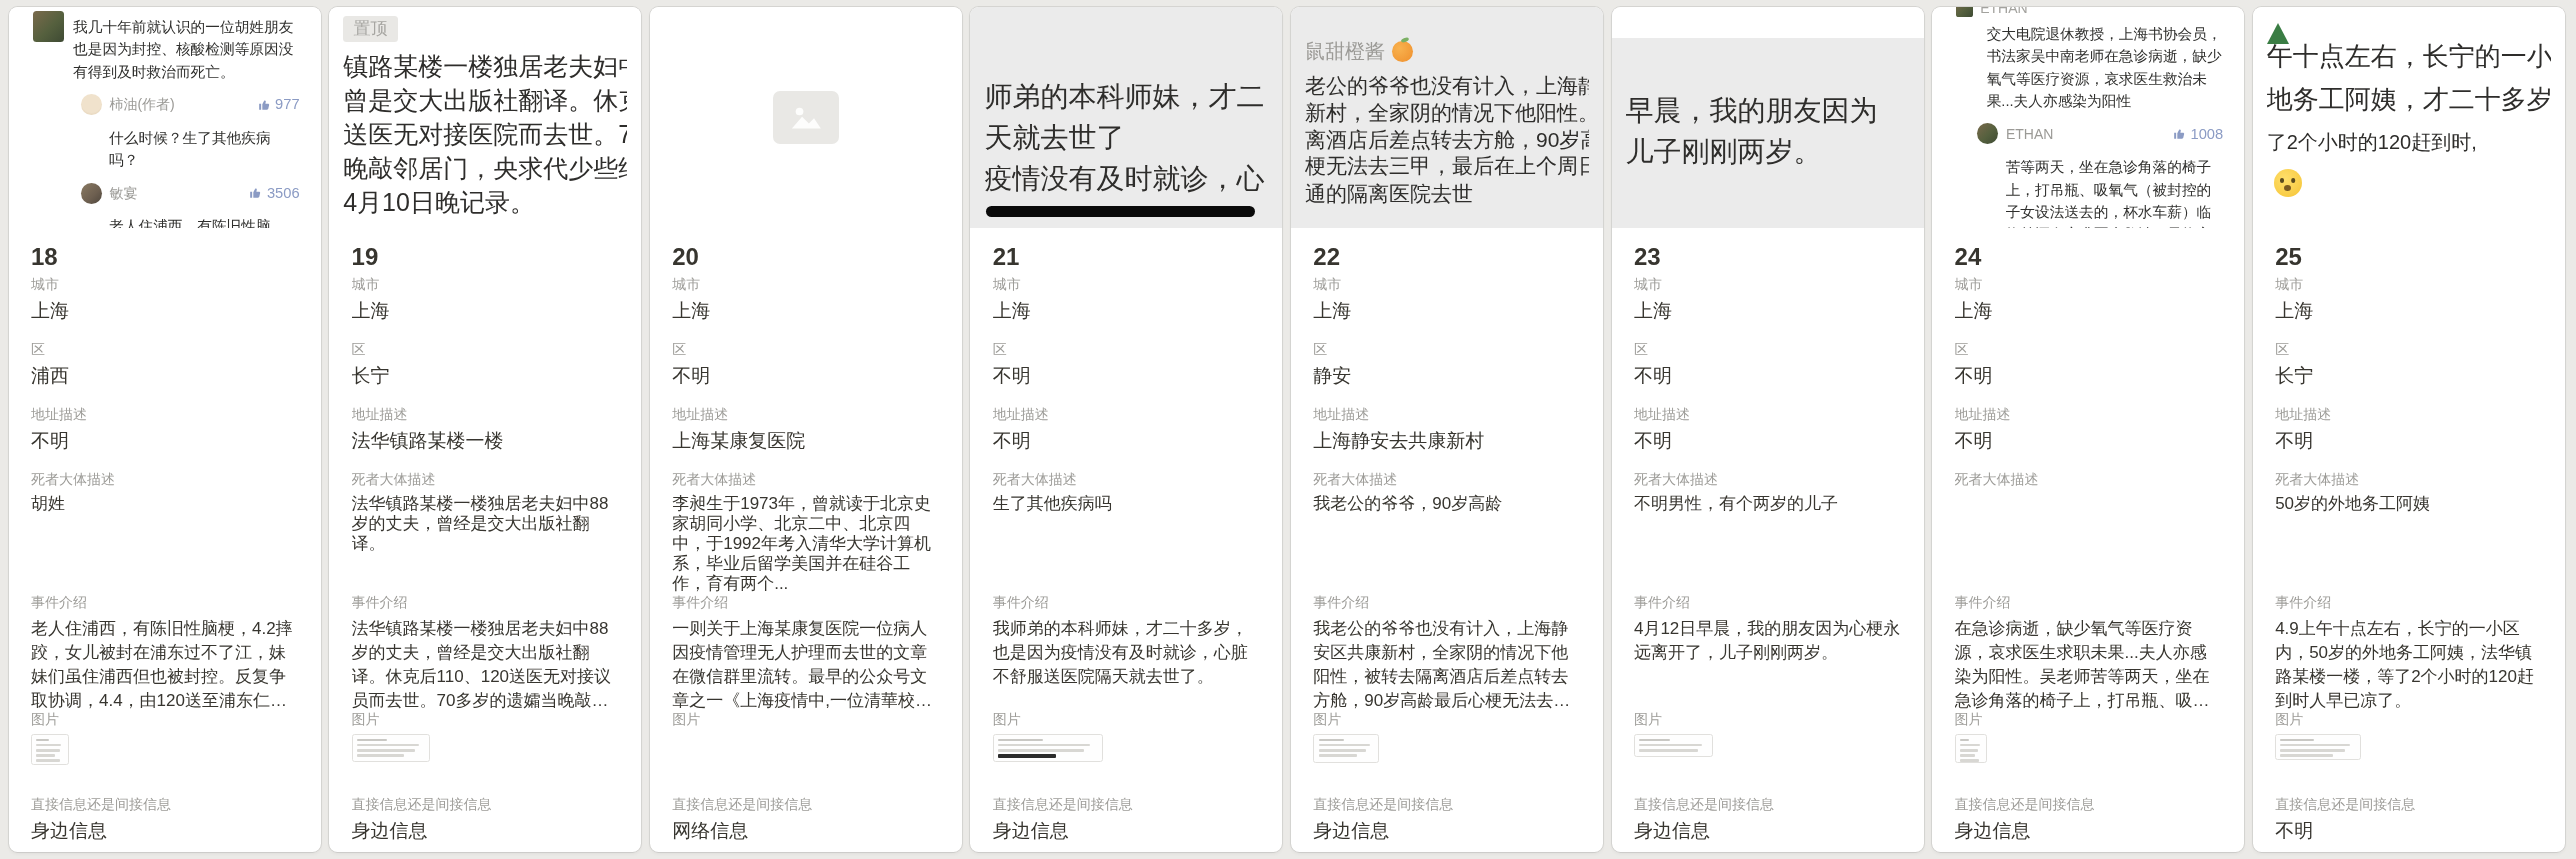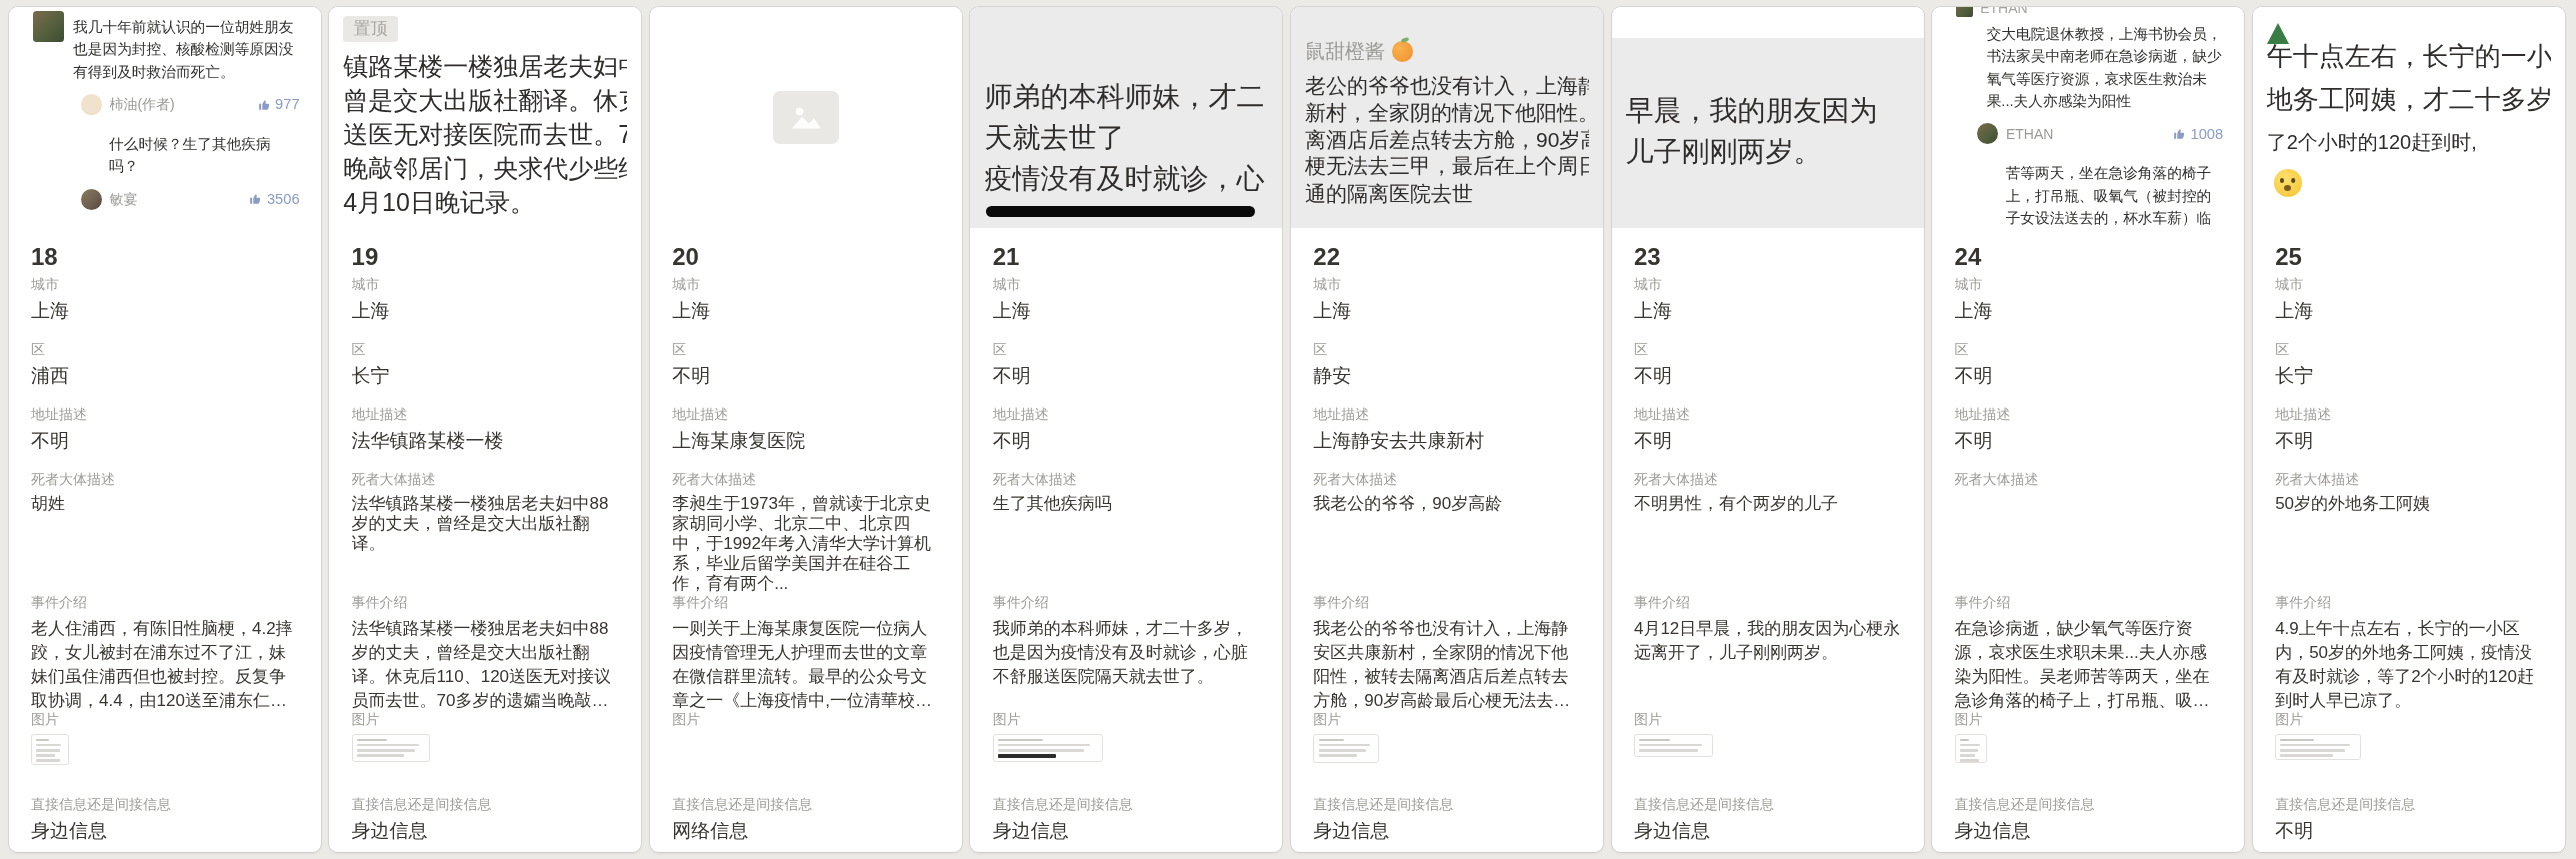--- a/index.html
+++ b/index.html
@@ -42,21 +42,21 @@
   .av-photo2{background:linear-gradient(135deg,#8a7a62 0%,#6d5f50 60%,#4e463c 100%);}
   .av-face{background:radial-gradient(circle at 50% 42%,#f0e2cc 60%,#d9c6a8 100%);border-radius:50%;}
   .ct-text{flex:1;}
   .ct-replies{margin-left:48px;}
   .ct-rhead{display:flex;align-items:center;gap:7.8px;color:#9b9a96;font-size:14px;
             position:relative;margin-top:10.4px;padding-right:3.5px;}
   .ct-ravatar{width:21px;height:21px;border-radius:50%;flex:none;}
   .ct-like{position:absolute;right:0;top:0;color:#8b9bc4;font-size:14.7px;
            display:flex;align-items:center;gap:3.5px;}
   .ct-like svg{width:14px;height:14px;fill:#8b9bc4;}
-  .ct-rtext{margin-left:28.5px;margin-top:17px;}
+  .ct-rtext{margin-left:28.5px;margin-top:11px;}
   
   .cov-big{position:relative;box-sizing:border-box;height:100%;padding:12px 14px 0 14px;color:#2e2d2b;}
   .cb-badge{display:inline-block;background:#e9e8e5;color:#a6a5a1;font-size:17px;line-height:26px;
             padding:0 10.4px;border-radius:3.5px;margin-bottom:7px;}
   .cb-name{color:#9b9a96;display:flex;align-items:center;gap:7px;margin-bottom:7px;}
   .cb-line{white-space:nowrap;overflow:hidden;}
   .cb-bar{height:11.2px;background:#0a0a0a;border-radius:6px;width:269px;margin-top:7px;margin-left:1.7px;}
   .emoji-orange{width:21px;height:21px;border-radius:50%;background:radial-gradient(circle at 35% 35%,#f8b24f,#ef8f2c);position:relative;display:inline-block;}
   .emoji-orange::after{content:"";position:absolute;width:7.8px;height:4.3px;border-radius:50%;
       background:#7bb064;top:-2.6px;left:8.6px;transform:rotate(-20deg);}
@@ -474,21 +474,21 @@
       <div class="fg single">
         <div class="lbl">地址描述</div>
         <div class="val">不明</div>
       </div>
       <div class="fg deceased">
         <div class="lbl">死者大体描述</div>
         <div class="val">50岁的外地务工阿姨</div>
       </div>
       <div class="fg event">
         <div class="lbl">事件介绍</div>
-        <div class="val">4.9上午十点左右，长宁的一小区内，50岁的外地务工阿姨，疫情没有及时就诊，等了2个小时的120赶到时人早已凉了。</div>
+        <div class="val">4.9上午十点左右，长宁的一小区内，50岁的外地务工阿姨，法华镇路某楼一楼，等了2个小时的120赶到时人早已凉了。</div>
       </div>
       <div class="fg image">
         <div class="lbl">图片</div>
         <div class="thumb-wrap">
             <div class="thumb" style="width: 86px; height: 26px;">
               <span class="tl head" style="width: 45%;"></span>
               <span class="tl" style="width: 92%;"></span>
               <span class="tl" style="width: 86%;"></span>
               <span class="tl" style="width: 70%;"></span>
             </div>

